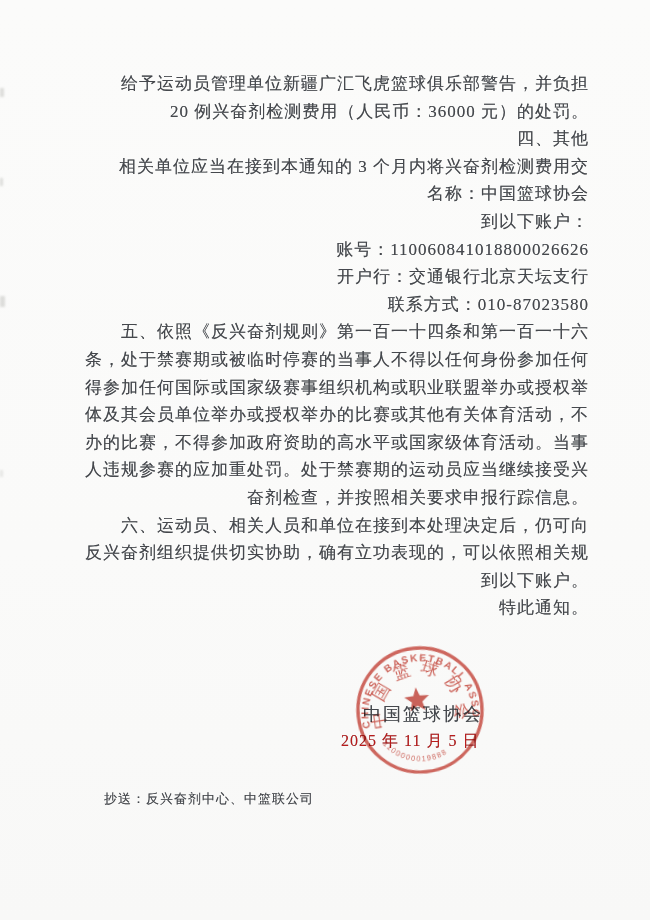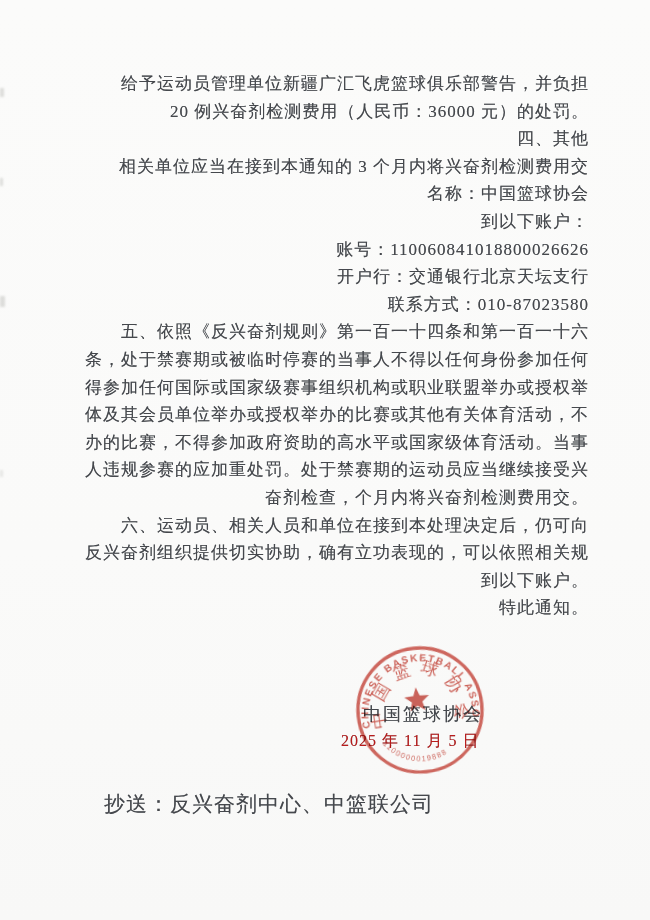--- a/index.html
+++ b/index.html
@@ -22,21 +22,21 @@
     font-size:18px;letter-spacing:2px;color:#45484d;white-space:nowrap;
     text-shadow:0 0 .4px rgba(70,72,76,.5);
   }
   .date{
     position:absolute;left:341px;top:731px;
     font-size:16px;letter-spacing:1px;color:#b91c1c;white-space:nowrap;
     text-shadow:0 0 .4px rgba(70,72,76,.5);
   }
   .cc{
     position:absolute;left:104px;top:790px;
-    font-size:21px;letter-spacing:1px;color:#45484d;white-space:nowrap;
+    font-size:13px;letter-spacing:1px;color:#45484d;white-space:nowrap;
     text-shadow:0 0 .4px rgba(70,72,76,.5);
   }
   .seal{
     position:absolute;left:348px;top:638px;width:144px;height:144px;
     transform:rotate(-6deg);
     mix-blend-mode:multiply;opacity:.93;
     filter:blur(.3px);
   }
   .seal svg{width:100%;height:100%;}
   
@@ -60,21 +60,21 @@
     <div class="ln">到以下账户：</div>
     <div class="ln indent">账号：110060841018800026626</div>
     <div class="ln indent">开户行：交通银行北京天坛支行</div>
     <div class="ln indent">联系方式：010-87023580</div>
     <div class="ln indent">五、依照《反兴奋剂规则》第一百一十四条和第一百一十六</div>
     <div class="ln">条，处于禁赛期或被临时停赛的当事人不得以任何身份参加任何</div>
     <div class="ln">得参加任何国际或国家级赛事组织机构或职业联盟举办或授权举</div>
     <div class="ln">体及其会员单位举办或授权举办的比赛或其他有关体育活动，不</div>
     <div class="ln">办的比赛，不得参加政府资助的高水平或国家级体育活动。当事</div>
     <div class="ln">人违规参赛的应加重处罚。处于禁赛期的运动员应当继续接受兴</div>
-    <div class="ln">奋剂检查，个月内将兴奋剂检测费用交。</div>
+    <div class="ln">奋剂检查，并按照相关要求申报行踪信息。</div>
     <div class="ln indent">六、运动员、相关人员和单位在接到本处理决定后，仍可向</div>
     <div class="ln">反兴奋剂组织提供切实协助，确有立功表现的，可以依照相关规</div>
     <div class="ln">到以下账户。</div>
     <div class="ln indent">特此通知。</div>
   </div>
 
   <div class="sig">中国篮球协会</div>
   <div class="date">2025 年 11 月 5 日</div>
   <div class="cc">抄送：反兴奋剂中心、中篮联公司</div>
 

